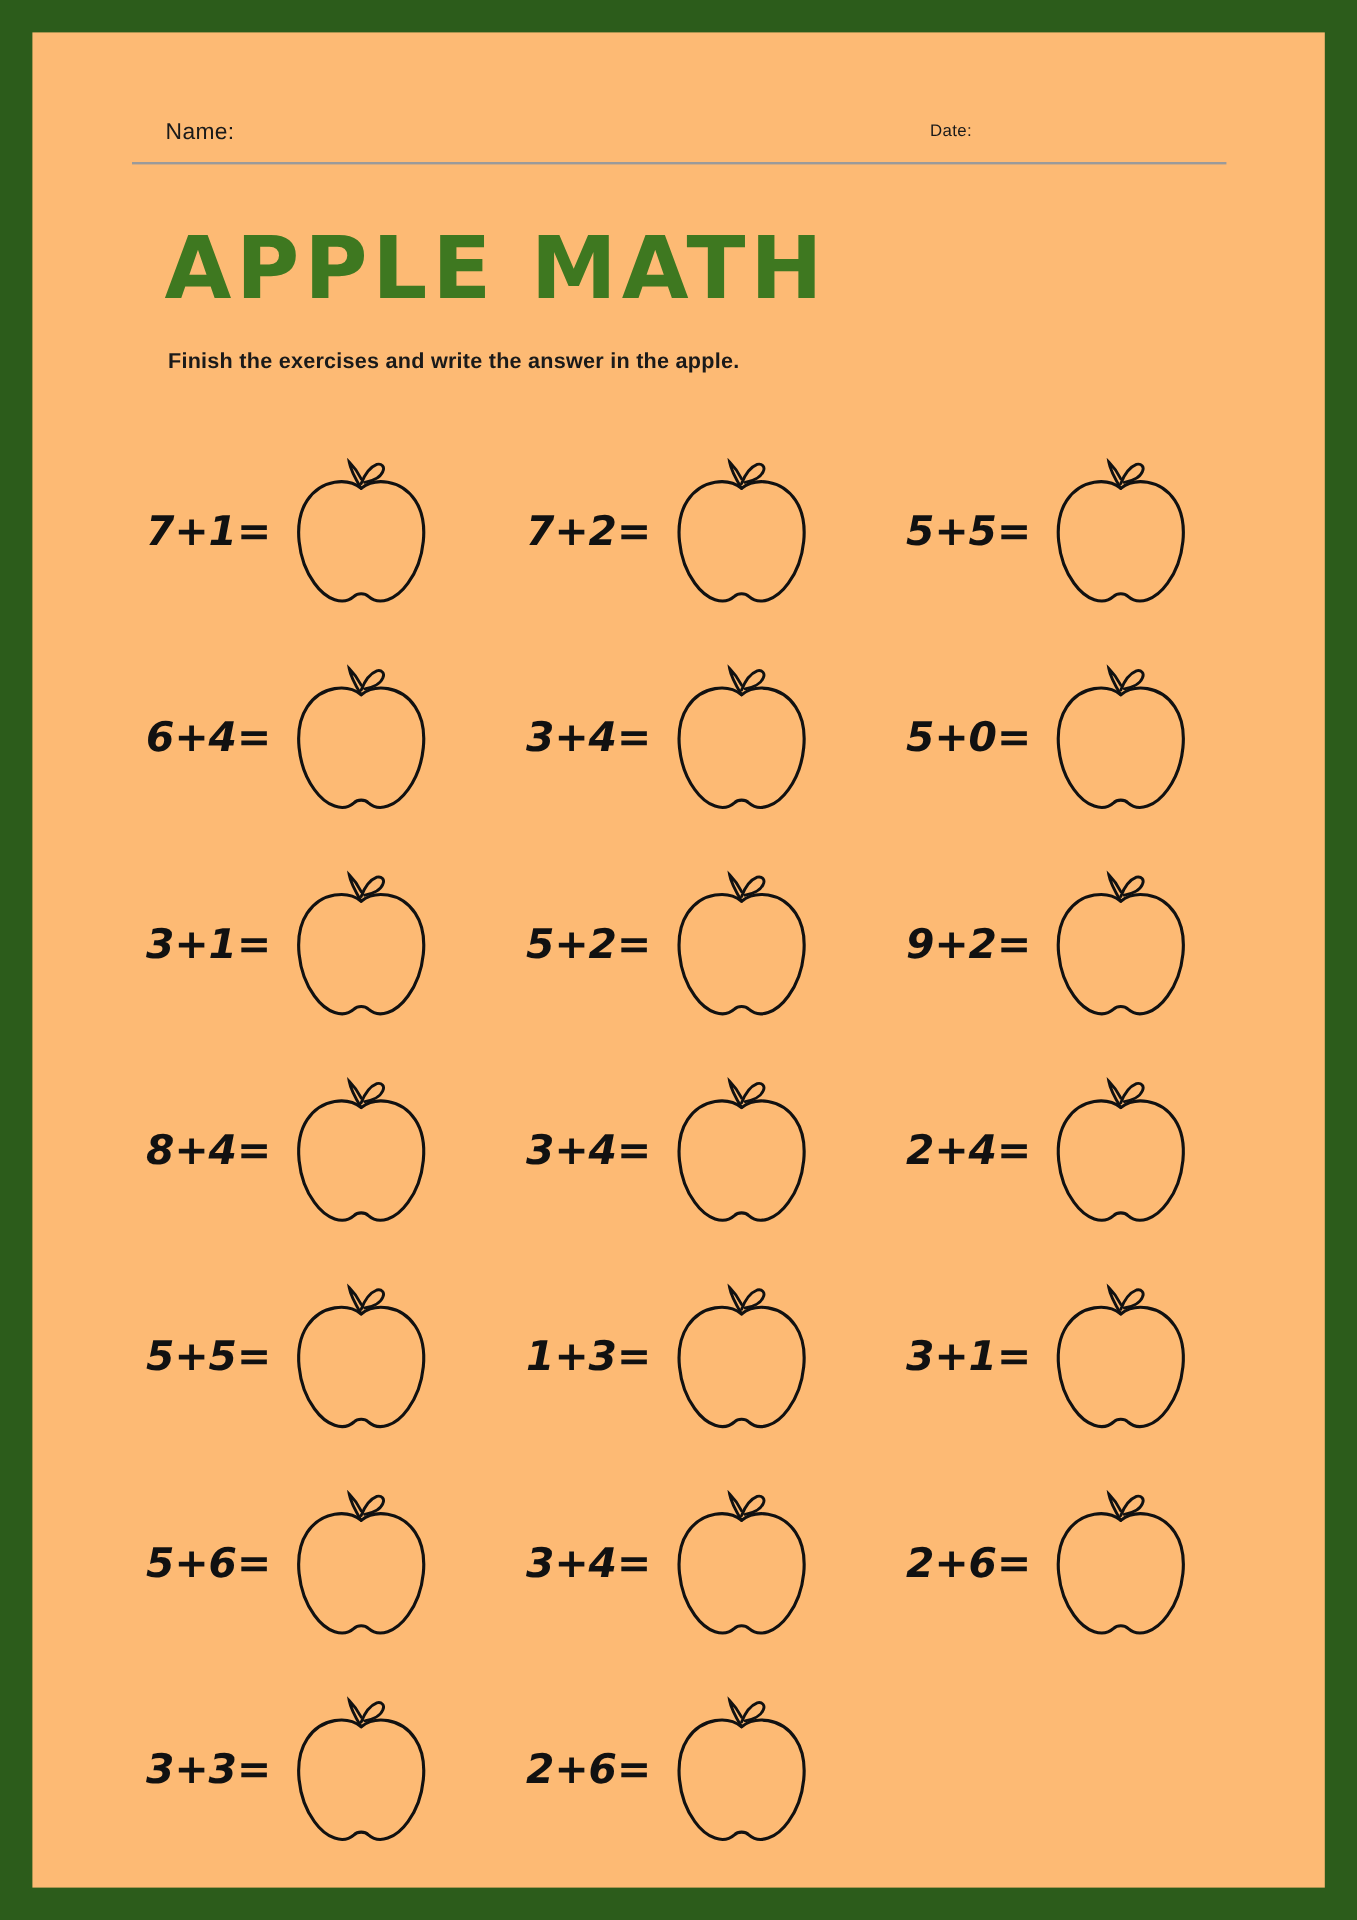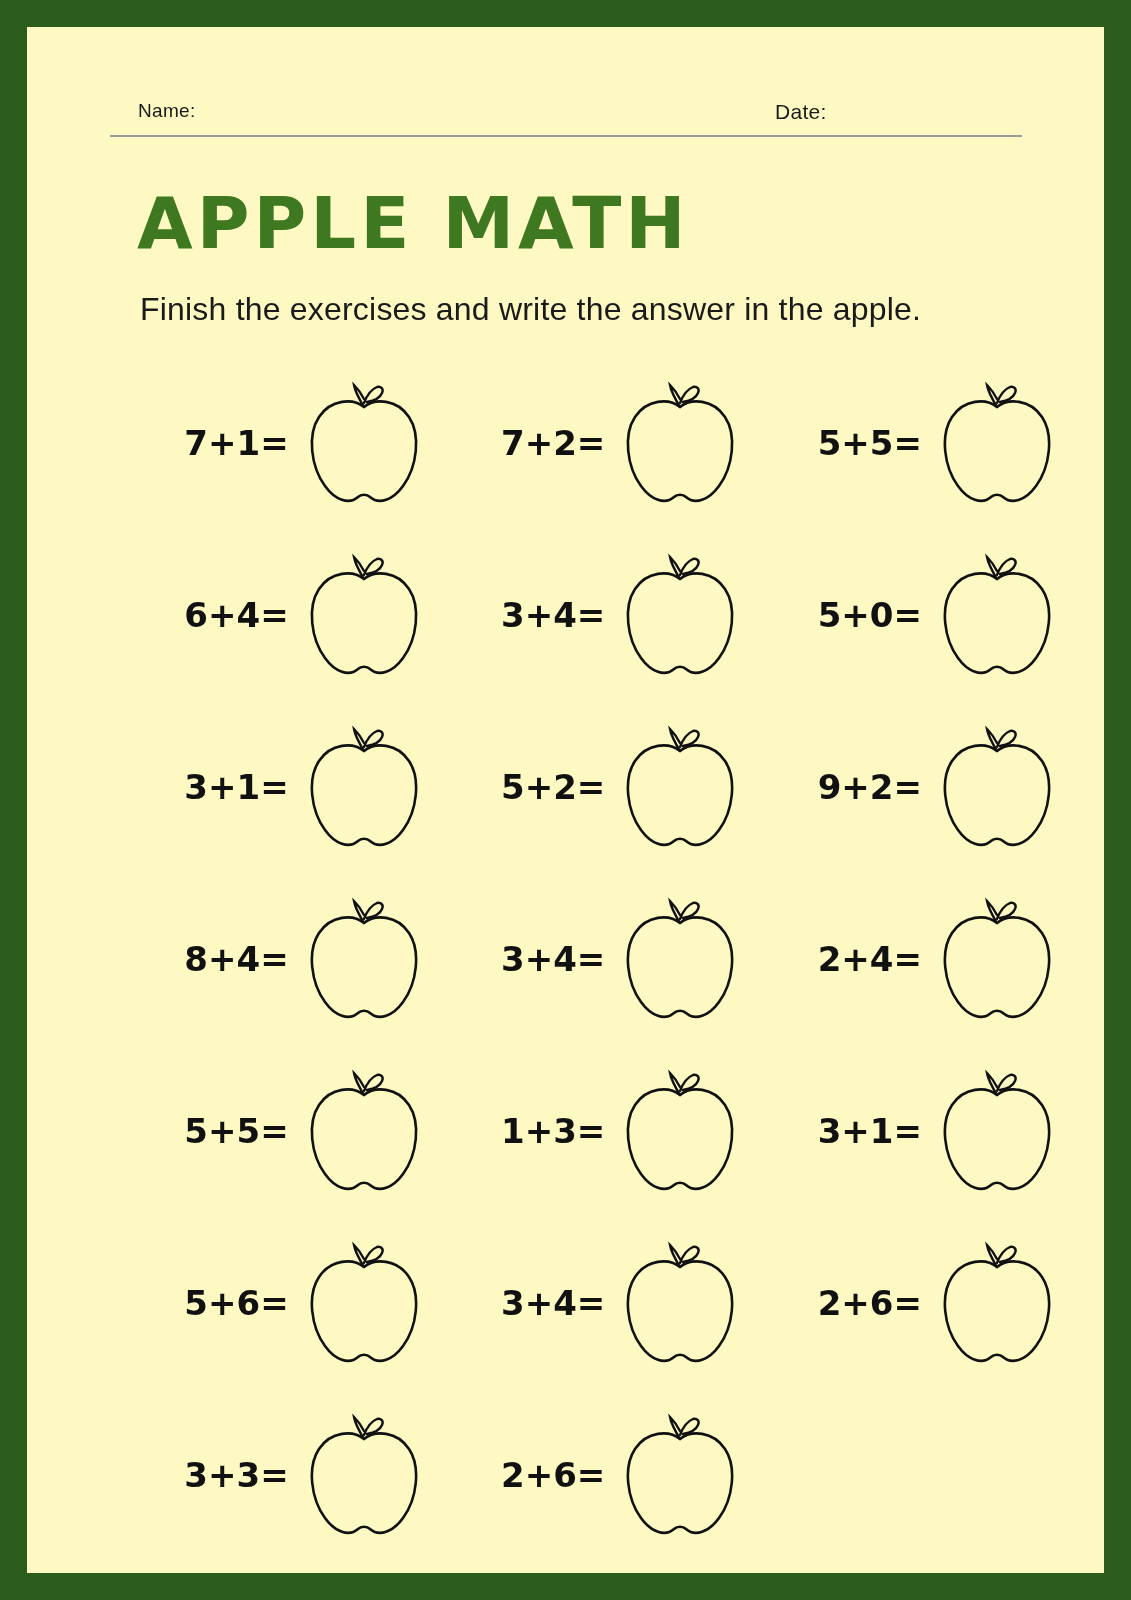--- a/index.html
+++ b/index.html
@@ -12,21 +12,21 @@
     background: #2c5c1b;
     font-family: "Liberation Sans", sans-serif;
     overflow: hidden;
   }
   .page {
     position: absolute;
     left: 27px;
     top: 27px;
     width: 1077px;
     height: 1546px;
-    background: #fef9c3;
+    background: #fdba74;
     box-sizing: border-box;
   }
   .header-row {
     position: absolute;
     left: 83px;
     top: 68px;
     width: 912px;
     height: 42px;
     border-bottom: 2px solid #9a9a9a;
     box-sizing: border-box;
@@ -36,57 +36,59 @@
     left: 28px;
     top: 5px;
     font-size: 19px;
     color: #1a1a1a;
     letter-spacing: 0.3px;
   }
   .header-date {
     position: absolute;
     left: 665px;
     top: 5px;
-    font-size: 21px;
+    font-size: 14px;
     color: #1a1a1a;
     letter-spacing: 0.3px;
     text-align: center;
   }
   .title {
     position: absolute;
     left: 110px;
     top: 160px;
     font-family: "DejaVu Sans", sans-serif;
     font-size: 72px;
     font-weight: bold;
     color: #3e7820;
     letter-spacing: 4px;
     line-height: 1;
   }
   .subtitle {
     position: absolute;
     left: 113px;
     top: 264px;
-    font-size: 32px;
+    font-size: 18px;
     color: #1a1a1a;
     letter-spacing: 0.2px;
+    font-weight: bold;
   }
   .grid {
     position: absolute;
     left: 83px;
     top: 330px;
     width: 950px;
     display: grid;
     grid-template-columns: repeat(3, 1fr);
     grid-auto-rows: 172px;
   }
   .cell {
     display: flex;
     align-items: center;
-    justify-content: flex-end;
+    justify-content: flex-start;
+    font-style: italic;
   }
   .expr {
     font-family: "DejaVu Sans", sans-serif;
     font-size: 34px;
     font-weight: bold;
     color: #111111;
     white-space: nowrap;
     width: 128px;
     text-align: right;
     padding-right: 12px;

